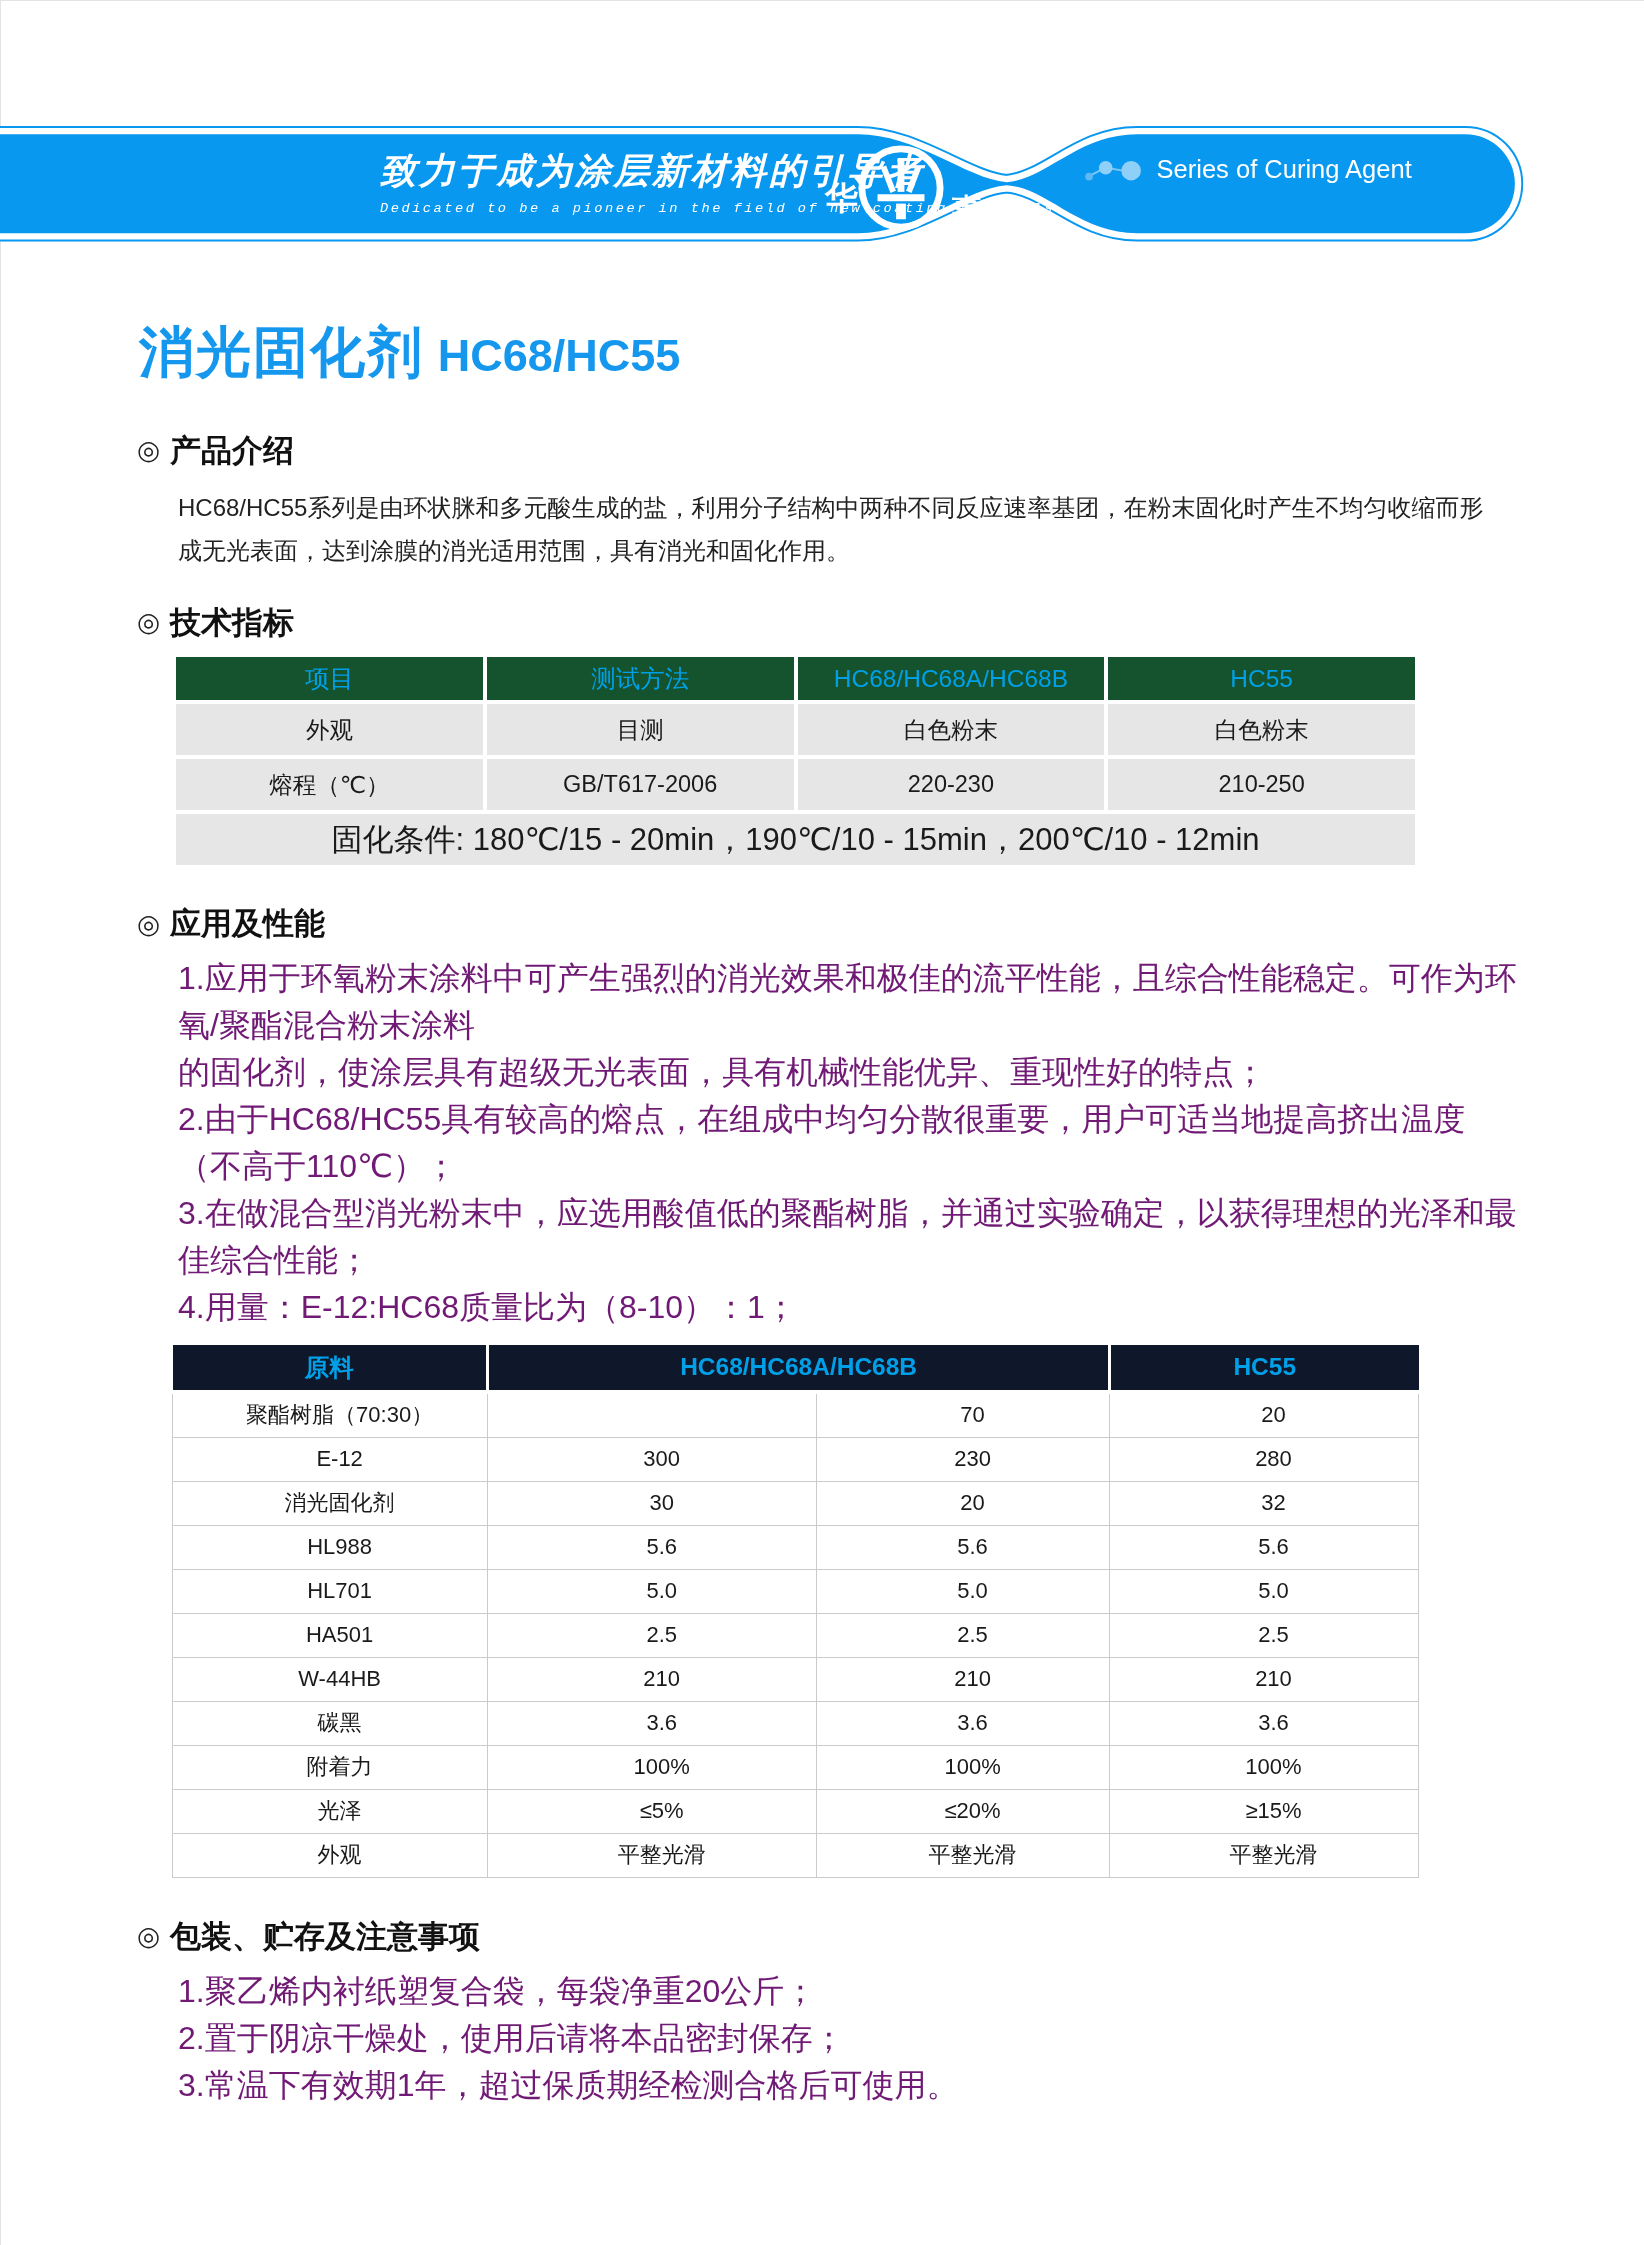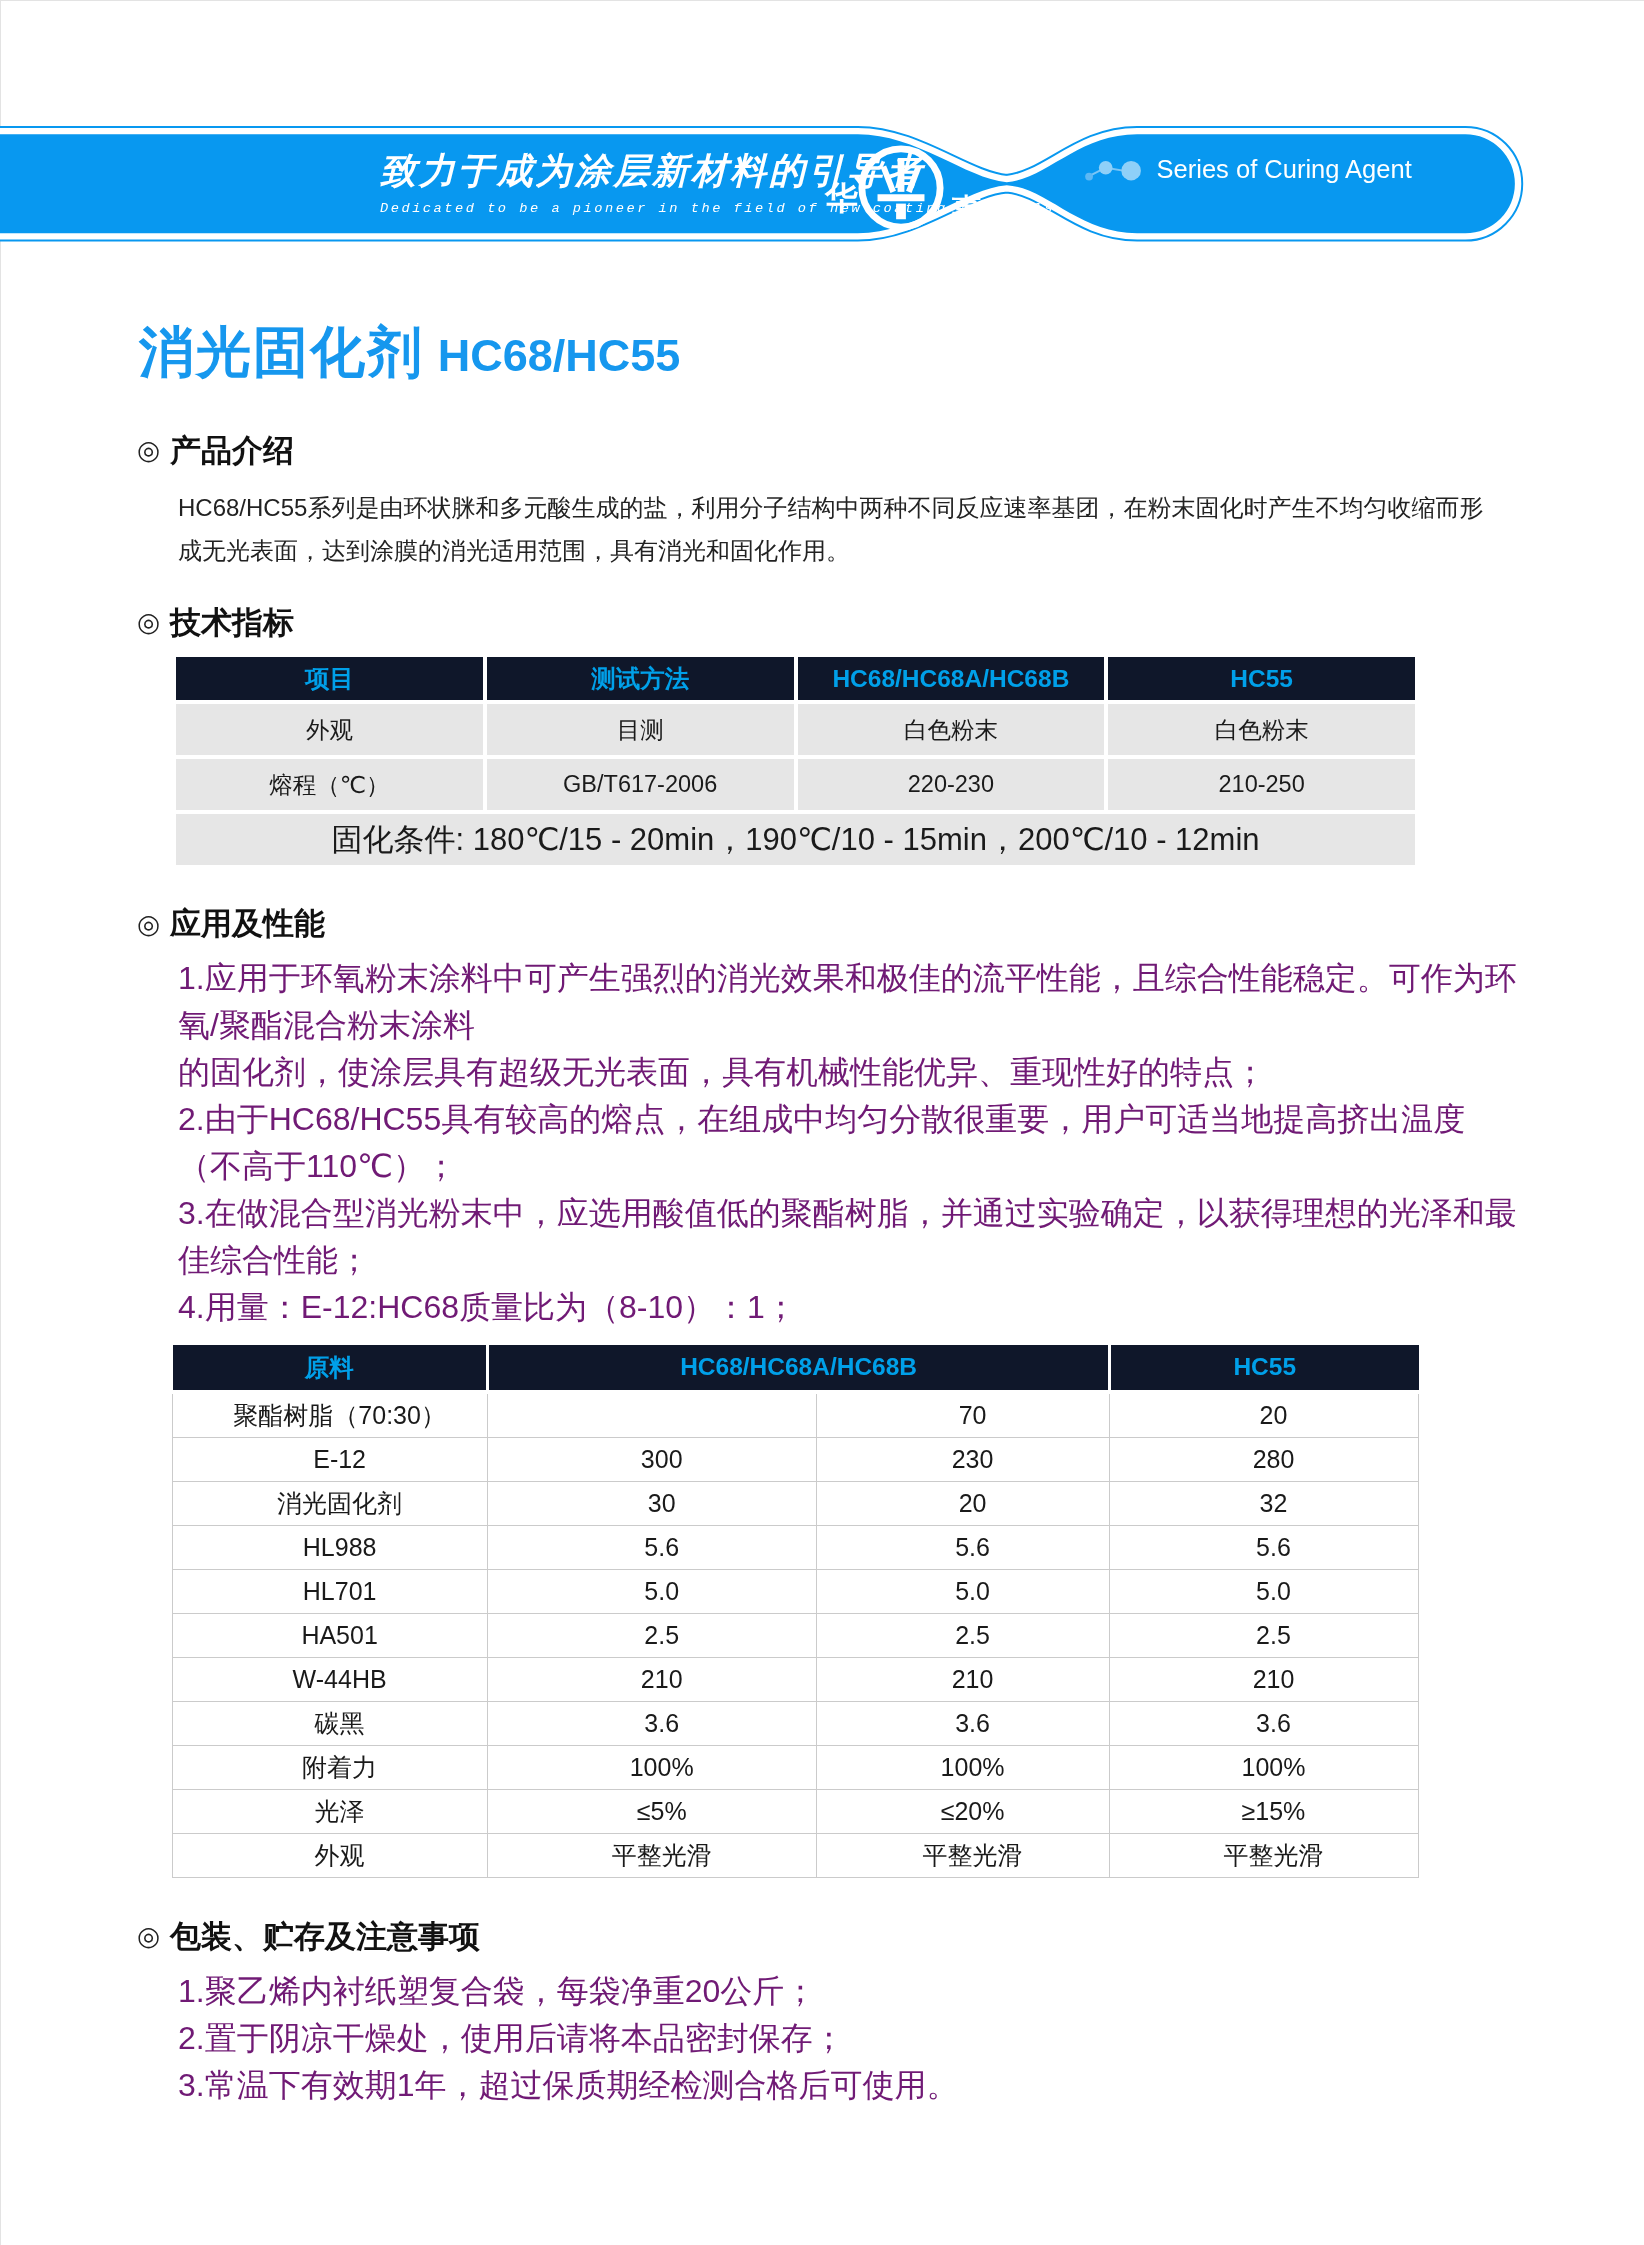--- a/index.html
+++ b/index.html
@@ -35,28 +35,28 @@
   .title-model{font-size:45px;font-weight:bold;color:#1697ee;}
   
   .main{position:absolute;top:431px;left:137px;width:1380px;}
   .section-heading{display:flex;align-items:center;gap:9.8px;font-size:31px;font-weight:bold;color:#111;line-height:39px;}
   .bullet{font-size:26.5px;line-height:1;color:#222;font-weight:normal;}
   .intro-text{margin:15.7px 0 0 41px;width:1309px;font-size:24px;line-height:43px;color:#222;}
   .mt32{margin-top:31px;} .mt36{margin-top:35px;} .mt40{margin-top:39px;}
   
   table{table-layout:fixed;}
   .spec-table{margin:11.8px 0 0 35px;width:1247px;border-collapse:separate;border-spacing:4.9px;}
-  .spec-table th{background:#0f172a;color:#00a0e9;font-size:24.5px;font-weight:bold;height:41px;text-align:center;}
+  .spec-table th{background:#14532d;color:#00a0e9;font-size:24.5px;font-weight:normal;height:41px;text-align:center;}
   .spec-table td{background:#e6e6e6;color:#1a1a1a;font-size:23.5px;height:49px;text-align:center;}
   .spec-table tfoot td{font-size:31px;}
   
   .formula-table{margin:13.7px 0 0 35px;width:1247px;border-collapse:collapse;}
   .formula-table th{background:#0f172a;color:#00a0e9;font-size:24.5px;font-weight:bold;height:43px;text-align:center;border-bottom:4.9px solid #fff;}
   .formula-table th + th{border-left:3.9px solid #fff;}
-  .formula-table td{background:#fff;border:1px solid #cbcbcb;font-size:25px;height:41px;text-align:center;color:#1a1a1a;padding-left:20px;}
+  .formula-table td{background:#fff;border:1px solid #cbcbcb;font-size:22px;height:41px;text-align:center;color:#1a1a1a;padding-left:20px;}
   
   .num-list{margin:11.8px 0 0 41px;font-size:32px;line-height:47px;color:#701a75;}
   .num-list .li{white-space:pre-line;}
 </style>
 </head>
 <body>
 
 <div class="page">
 
   <svg class="header-svg" width="1645" height="294" viewBox="0 0 1678 300">

